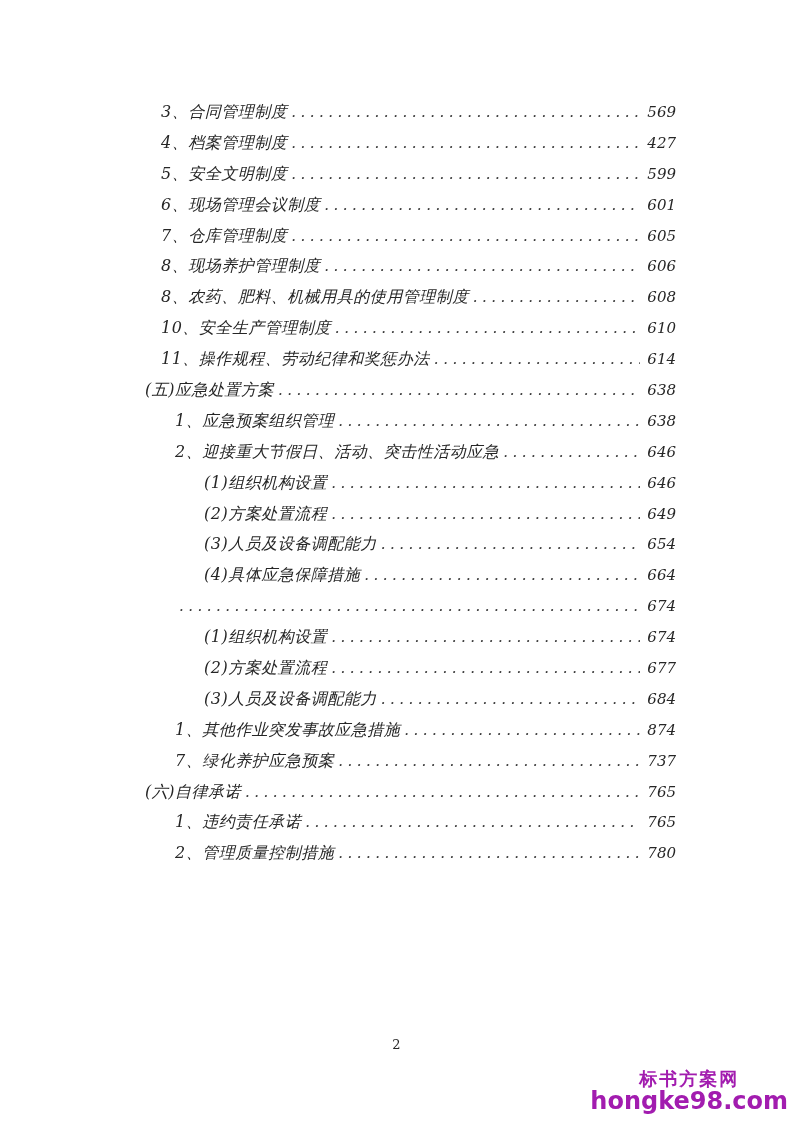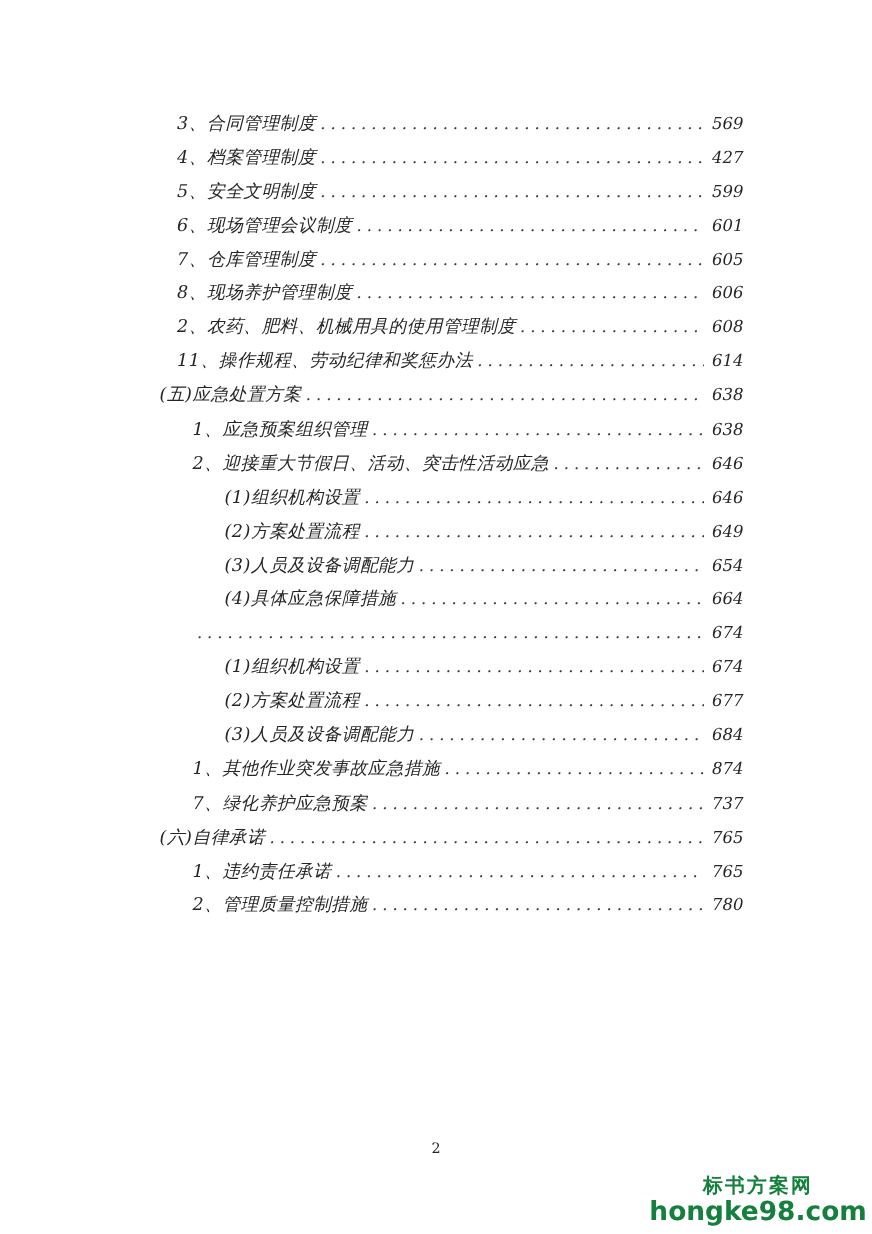--- a/index.html
+++ b/index.html
@@ -71,21 +71,21 @@
     font-size: 13px;
     color: #262626;
   }
   .watermark {
     position: absolute;
     right: 5px;
     bottom: 8px;
     text-align: center;
     font-family: "DejaVu Sans", "Liberation Sans", sans-serif;
     font-weight: bold;
-    color: #15803d;
+    color: #a21caf;
     line-height: 1.05;
   }
   .watermark .wm-cn {
     font-size: 18px;
     letter-spacing: 2px;
   }
   .watermark .wm-url {
     font-size: 24px;
     letter-spacing: 0px;
   }
@@ -120,23 +120,28 @@
         <span class="toc-label">7、仓库管理制度</span>
         <span class="toc-leader"></span>
         <span class="toc-page">605</span>
       </div>
     <div class="toc-row lv2">
         <span class="toc-label">8、现场养护管理制度</span>
         <span class="toc-leader"></span>
         <span class="toc-page">606</span>
       </div>
     <div class="toc-row lv2">
-        <span class="toc-label">2、农药、肥料、机械用具的使用管理制度</span>
+        <span class="toc-label">8、农药、肥料、机械用具的使用管理制度</span>
         <span class="toc-leader"></span>
         <span class="toc-page">608</span>
+      </div>
+    <div class="toc-row lv2">
+        <span class="toc-label">10、安全生产管理制度</span>
+        <span class="toc-leader"></span>
+        <span class="toc-page">610</span>
       </div>
     <div class="toc-row lv2">
         <span class="toc-label">11、操作规程、劳动纪律和奖惩办法</span>
         <span class="toc-leader"></span>
         <span class="toc-page">614</span>
       </div>
     <div class="toc-row lv1">
         <span class="toc-label">(五)应急处置方案</span>
         <span class="toc-leader"></span>
         <span class="toc-page">638</span>

